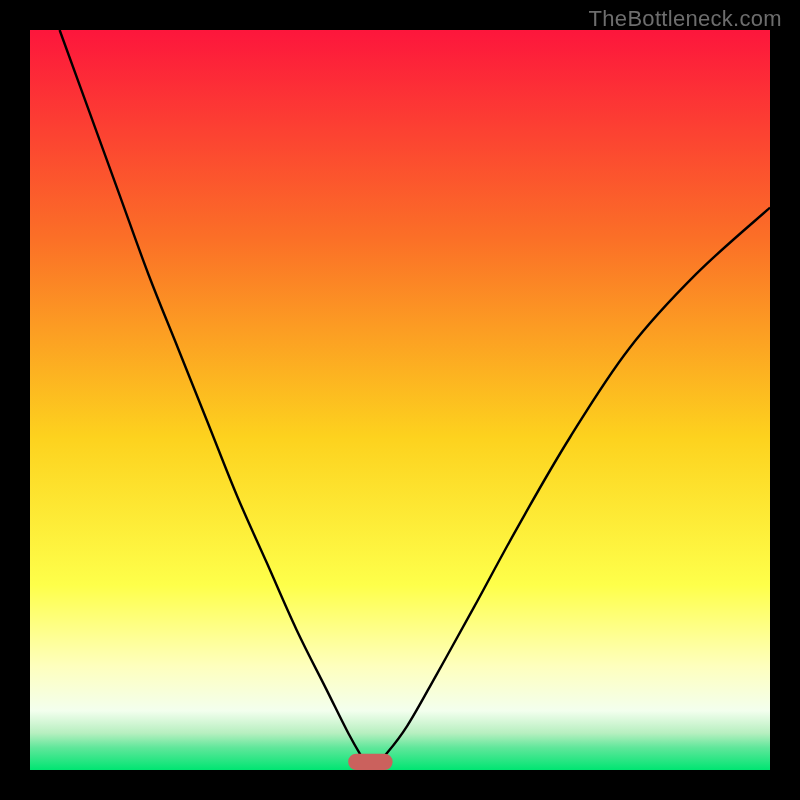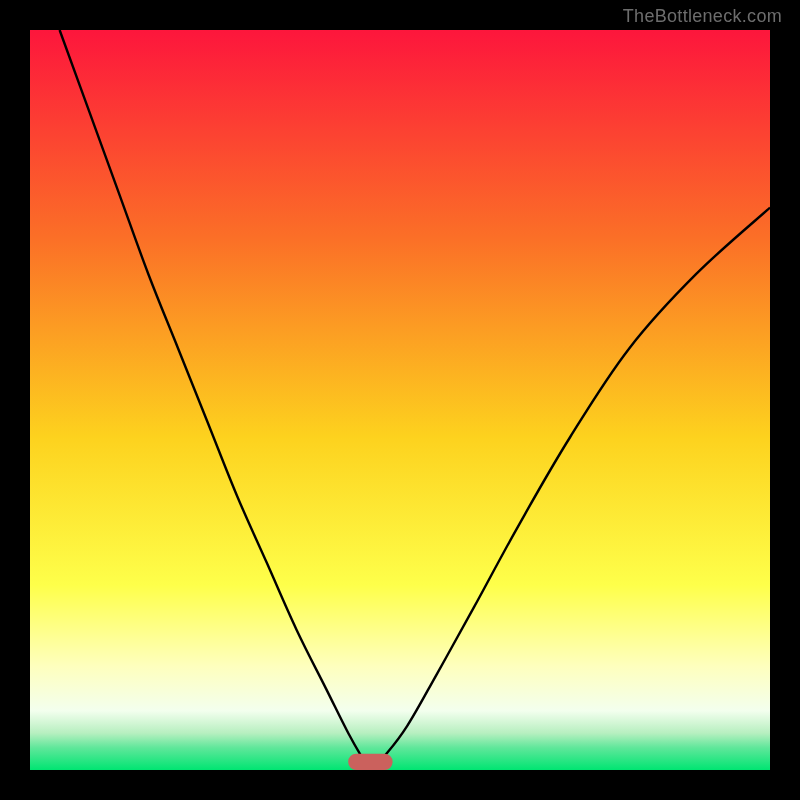--- a/index.html
+++ b/index.html
@@ -15,21 +15,21 @@
     position: relative;
     width: 800px;
     height: 800px;
     background: #000;
   }
   .watermark {
     position: absolute;
     top: 6px;
     right: 18px;
     color: #6d6d6d;
-    font-size: 18px;
+    font-size: 22px;
     font-weight: 500;
     letter-spacing: 0.3px;
     z-index: 5;
   }
   svg {
     position: absolute;
     top: 0;
     left: 0;
   }
 </style>

